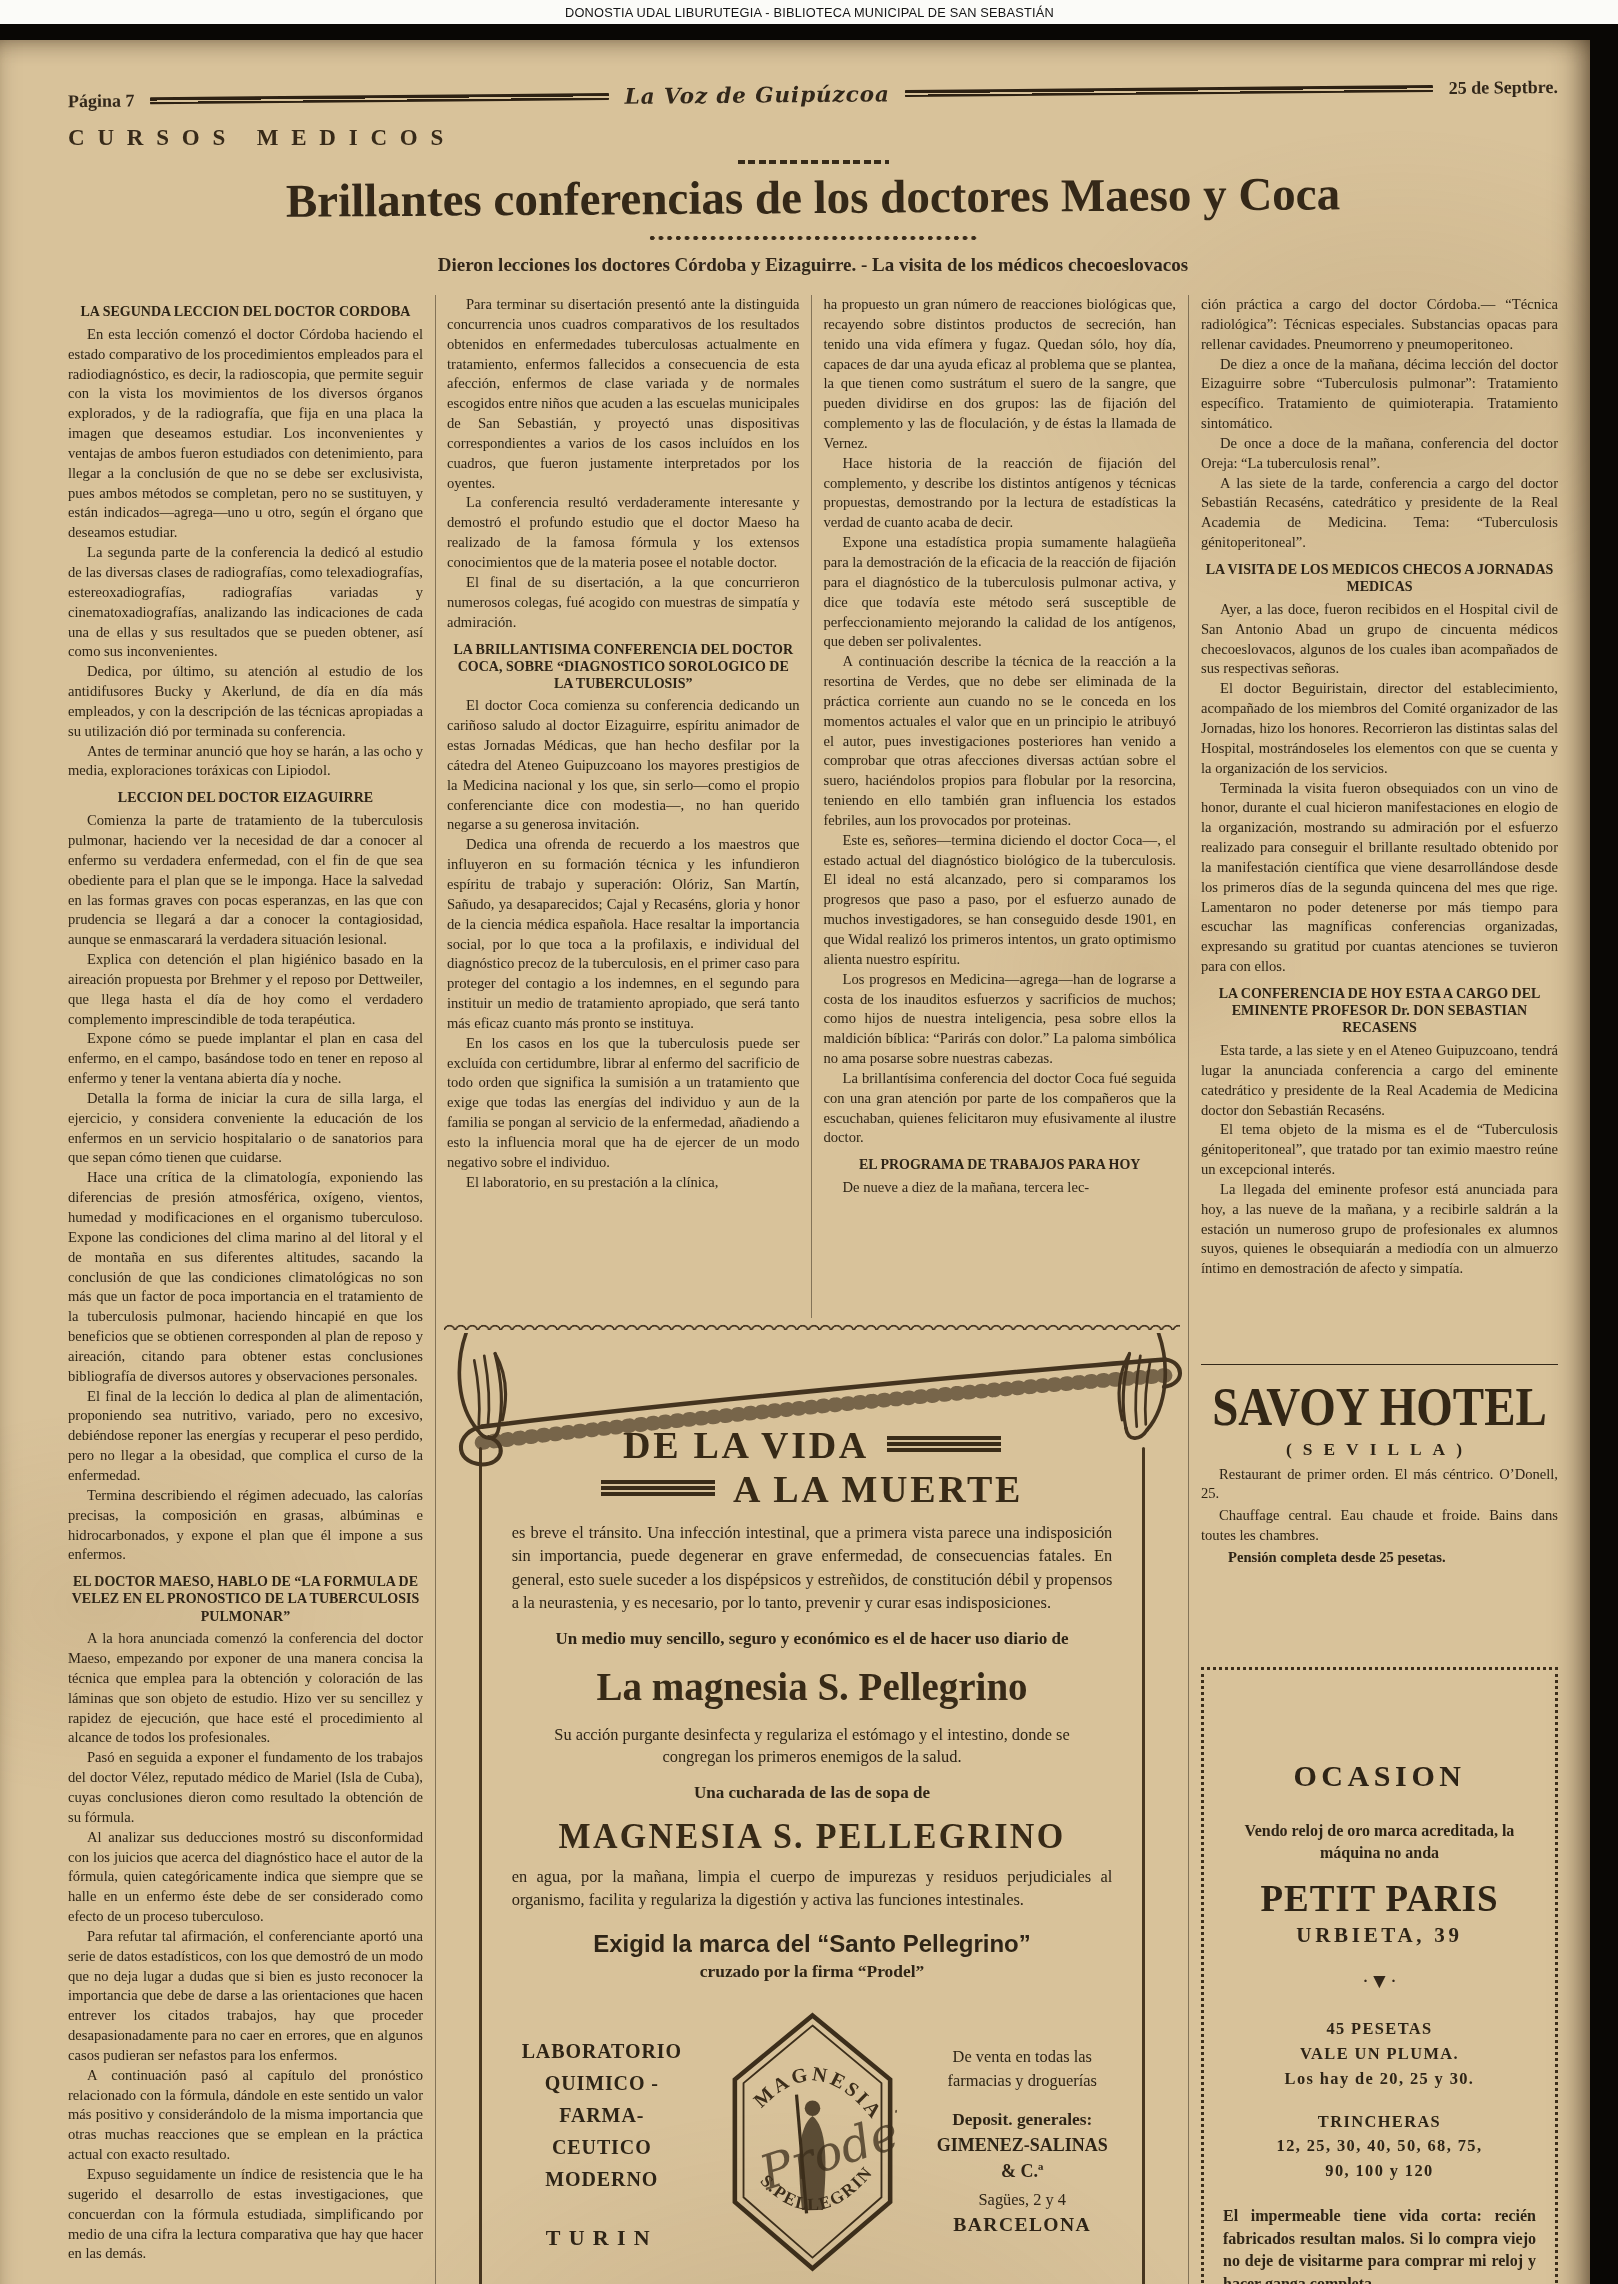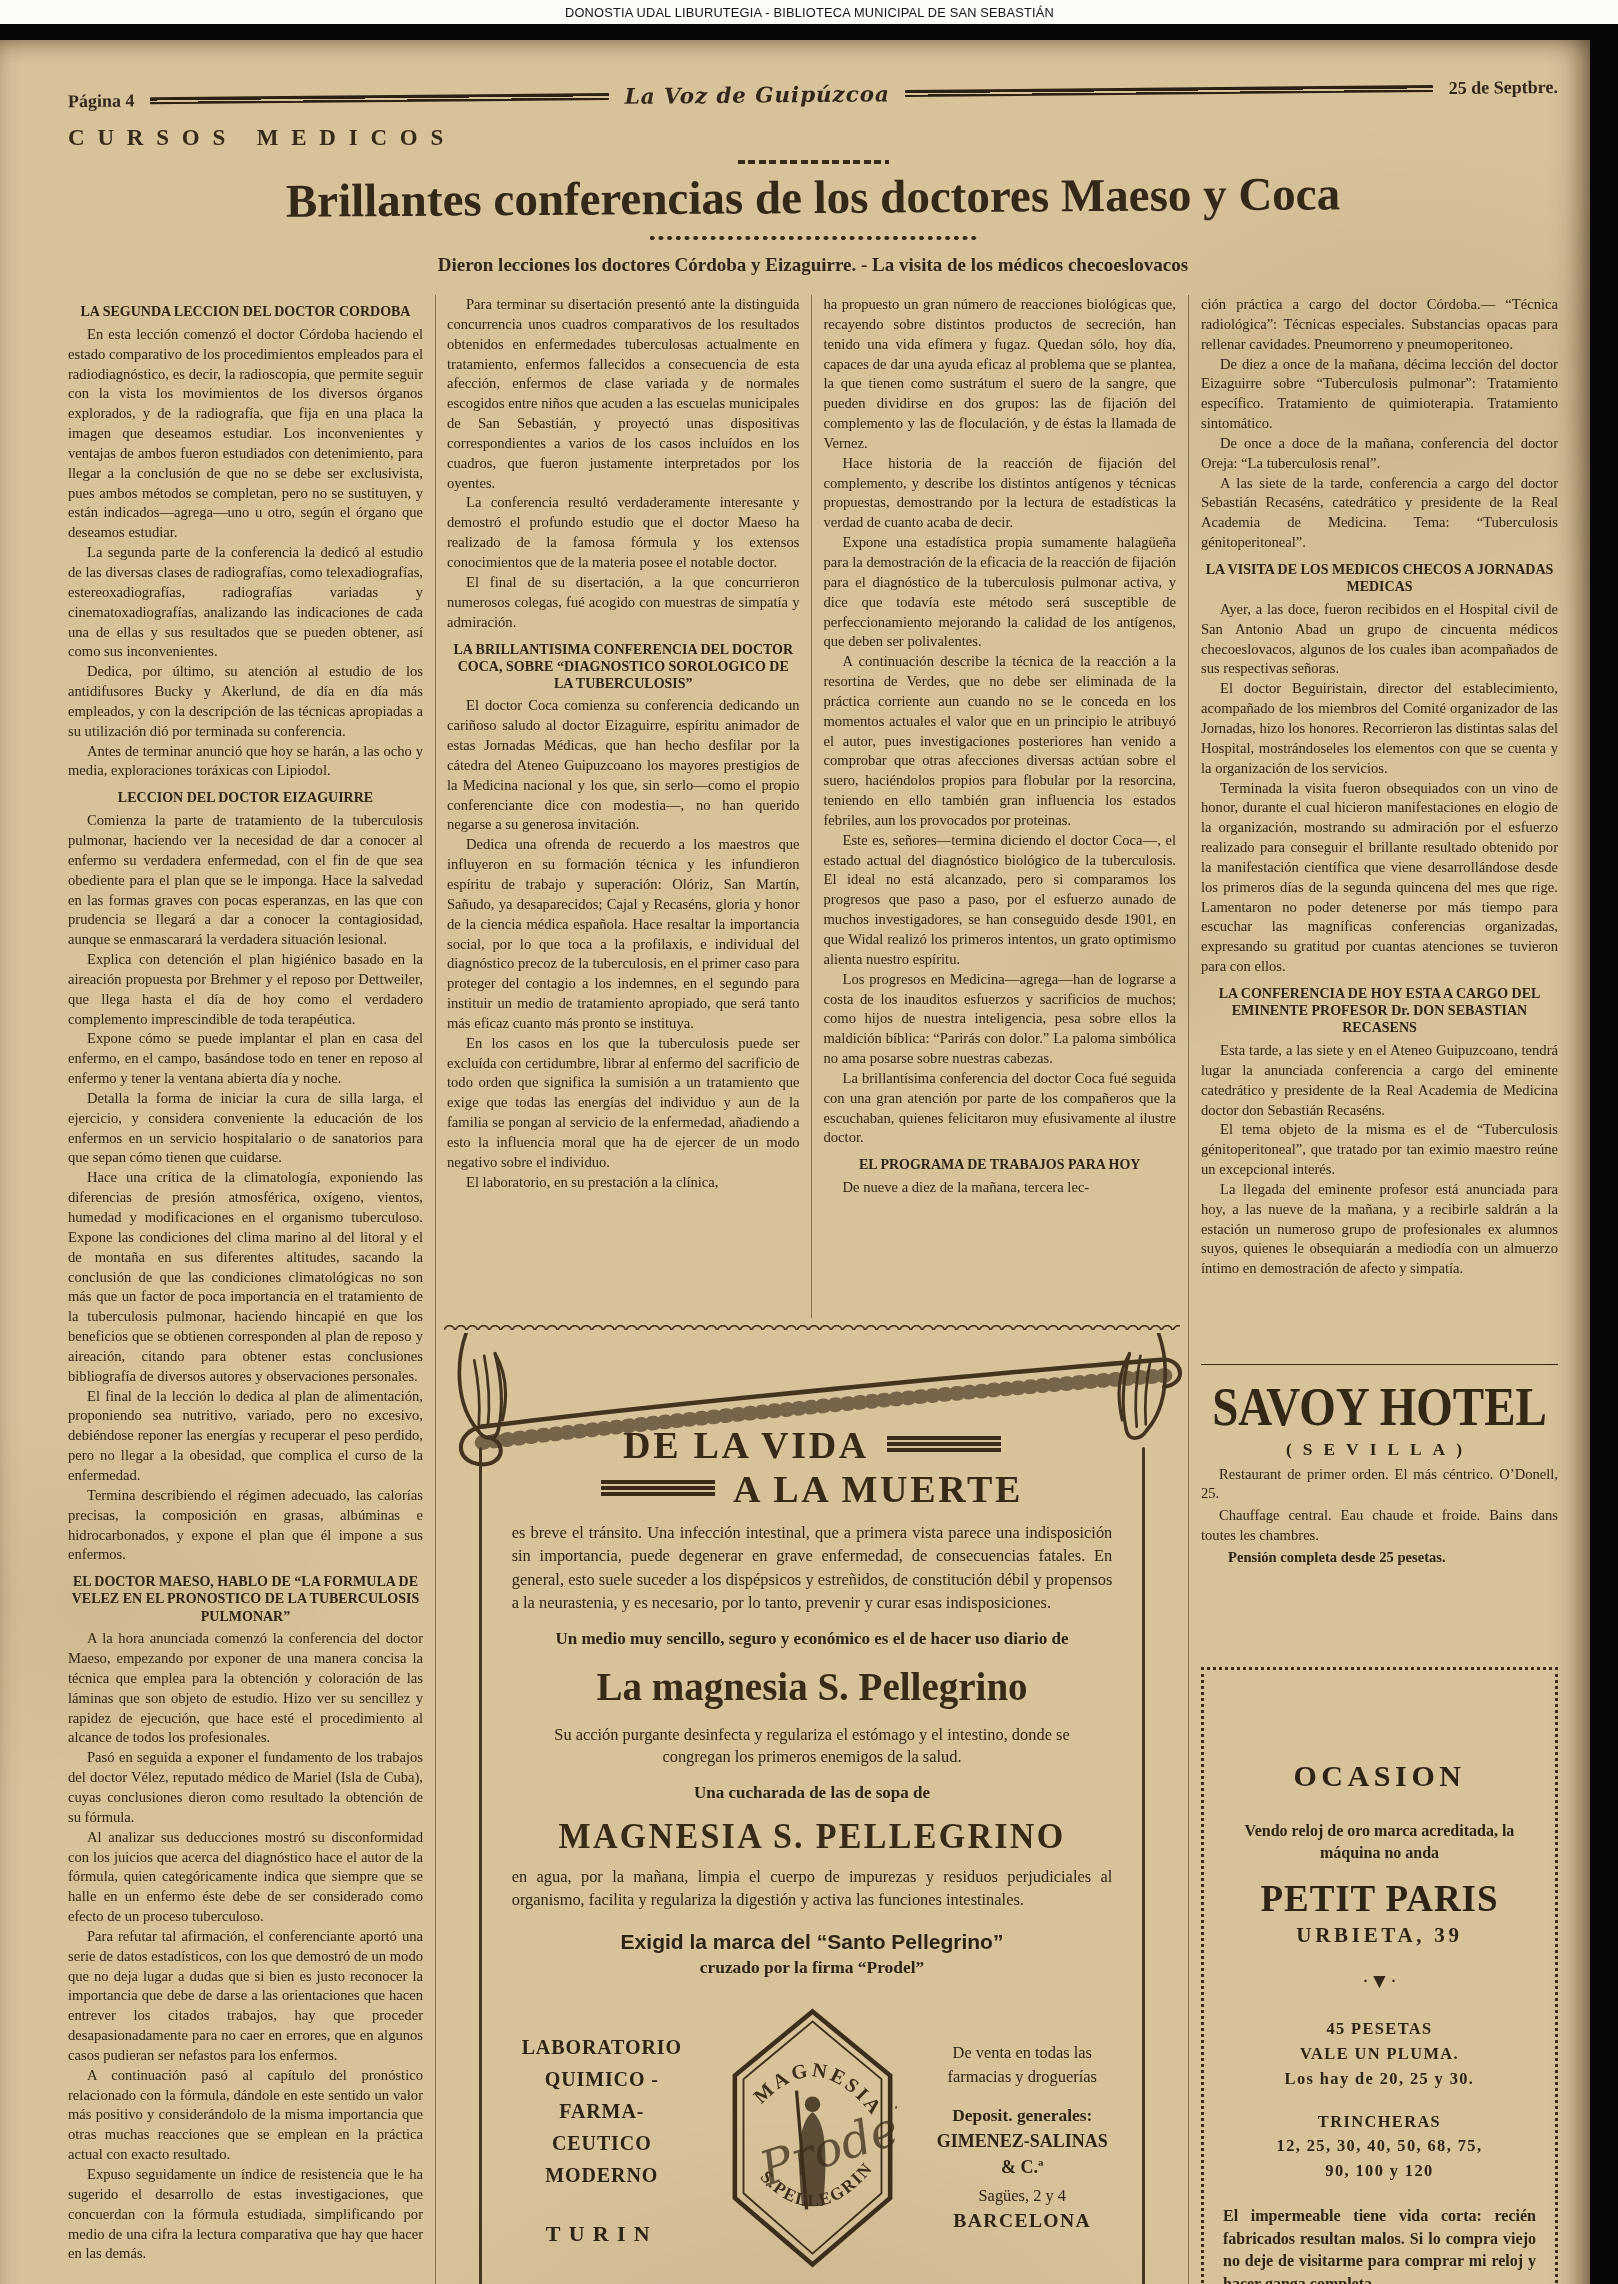--- a/index.html
+++ b/index.html
@@ -46,21 +46,21 @@
   .scroll-ad::before{left:40px;} .scroll-ad::after{right:40px;}
   .band-top{position:absolute;top:0;left:0;width:100%;height:137px;}
   .scroll-body{position:absolute;left:73px;right:73px;top:90px;bottom:91px;display:flex;flex-direction:column;align-items:center;overflow:hidden;}
   .t-row{display:flex;align-items:center;gap:18px;width:100%;justify-content:center;}
   .t-big{font-family:"Liberation Serif",serif;font-weight:bold;font-size:38px;letter-spacing:2.7px;white-space:nowrap;color:#372a17;}
   .t-bar{width:114px;height:18px;background:repeating-linear-gradient(180deg,#3a2c18 0 3.7px,transparent 3.7px 6px);}
   .ad-p{font-family:"Liberation Serif",serif;font-size:16.4px;line-height:1.42;text-align:justify;margin:10px 0 0;width:100%;}
   .ad-center{font-family:"Liberation Serif",serif;font-weight:bold;font-size:17px;line-height:1.35;text-align:center;margin:13.7px auto 0;width:88%;}
   .ad-big1{font-family:"Liberation Serif",serif;font-weight:bold;font-size:39px;margin:12.8px 0 1.8px;white-space:nowrap;color:#372a17;}
   .ad-big2{font-family:"Liberation Serif",serif;font-weight:bold;font-size:34px;letter-spacing:2.3px;margin:12px 0 0;white-space:nowrap;transform:scaleY(1.08);color:#372a17;}
-  .ad-exigid{font-family:"Liberation Sans",sans-serif;font-weight:bold;font-size:21px;margin:18px 0 3.7px;white-space:nowrap;}
+  .ad-exigid{font-family:"Liberation Sans",sans-serif;font-weight:bold;font-size:24px;margin:18px 0 3.7px;white-space:nowrap;}
   .ad-firma{font-family:"Liberation Serif",serif;font-weight:bold;font-size:17.4px;margin:0 0 2.7px;}
   .ad-bottom{display:flex;width:100%;align-items:center;justify-content:space-between;margin-top:25px;}
   .ab-left{width:30%;text-align:center;}
   .ab-l{font-family:"Liberation Serif",serif;font-weight:bold;font-size:20px;line-height:1.6;letter-spacing:0.9px;}
   .ab-turin{font-family:"Liberation Serif",serif;font-weight:bold;font-size:22px;letter-spacing:8.2px;margin-top:30px;}
   .ab-seal{width:36%;display:flex;justify-content:center;}
   .ab-right{width:30%;text-align:center;font-family:"Liberation Serif",serif;font-size:16.4px;line-height:1.45;}
   .ab-dep{font-weight:bold;font-size:17.4px;margin-top:13.7px;}
   .ab-gim{font-weight:bold;font-size:18px;}
   .ab-sag{font-size:16.4px;margin-top:3.7px;}
@@ -87,21 +87,21 @@
 <body>
 
 <div class="archive-banner">
   <span>DONOSTIA UDAL LIBURUTEGIA - BIBLIOTECA MUNICIPAL DE SAN SEBASTIÁN</span>
 </div>
 
 <div class="stage">
   <div class="sheet">
 
     <div class="masthead">
-      <span class="mh-page">Página 4</span>
+      <span class="mh-page">Página 7</span>
       <div class="mh-rule"></div>
       <span class="mh-title">La Voz de Guipúzcoa</span>
       <div class="mh-rule" style="flex:1.15"></div>
       <span class="mh-date">25 de Septbre.</span>
     </div>
 
     <div class="kicker">CURSOS MEDICOS</div>
     <div class="kicker-rule"></div>
     <h1 class="headline">Brillantes conferencias de los doctores Maeso y Coca</h1>
     <div class="orn"></div>

